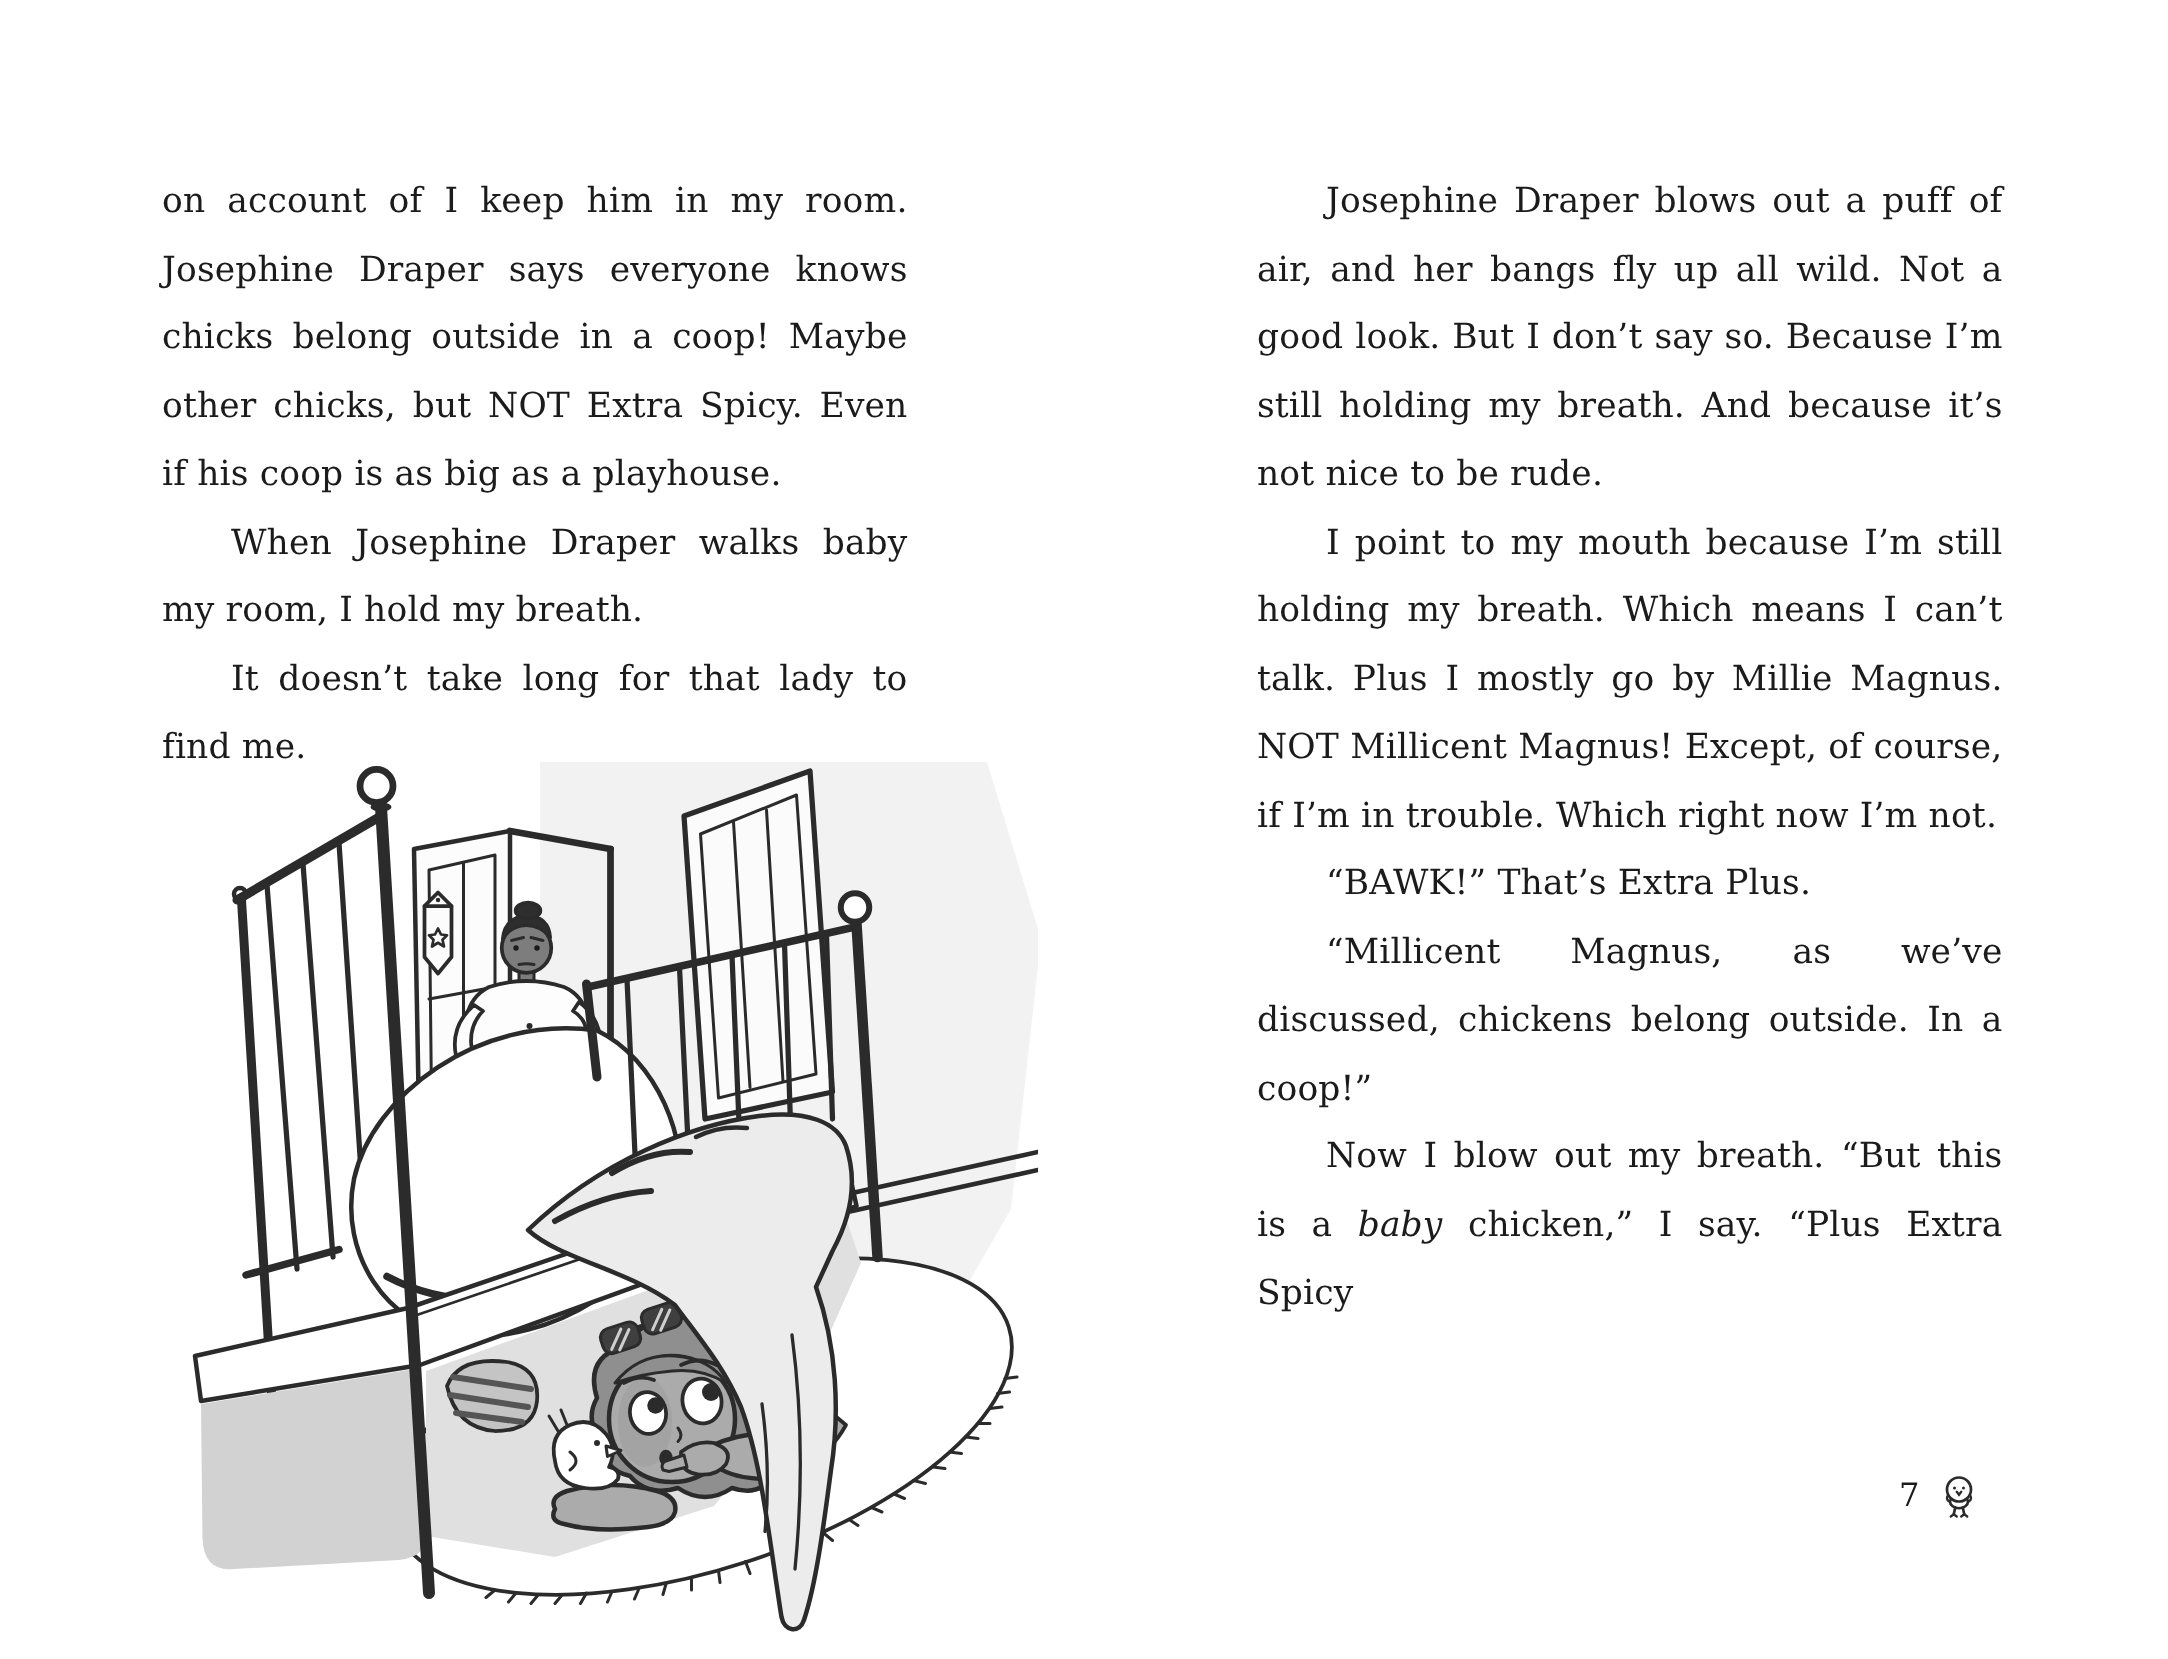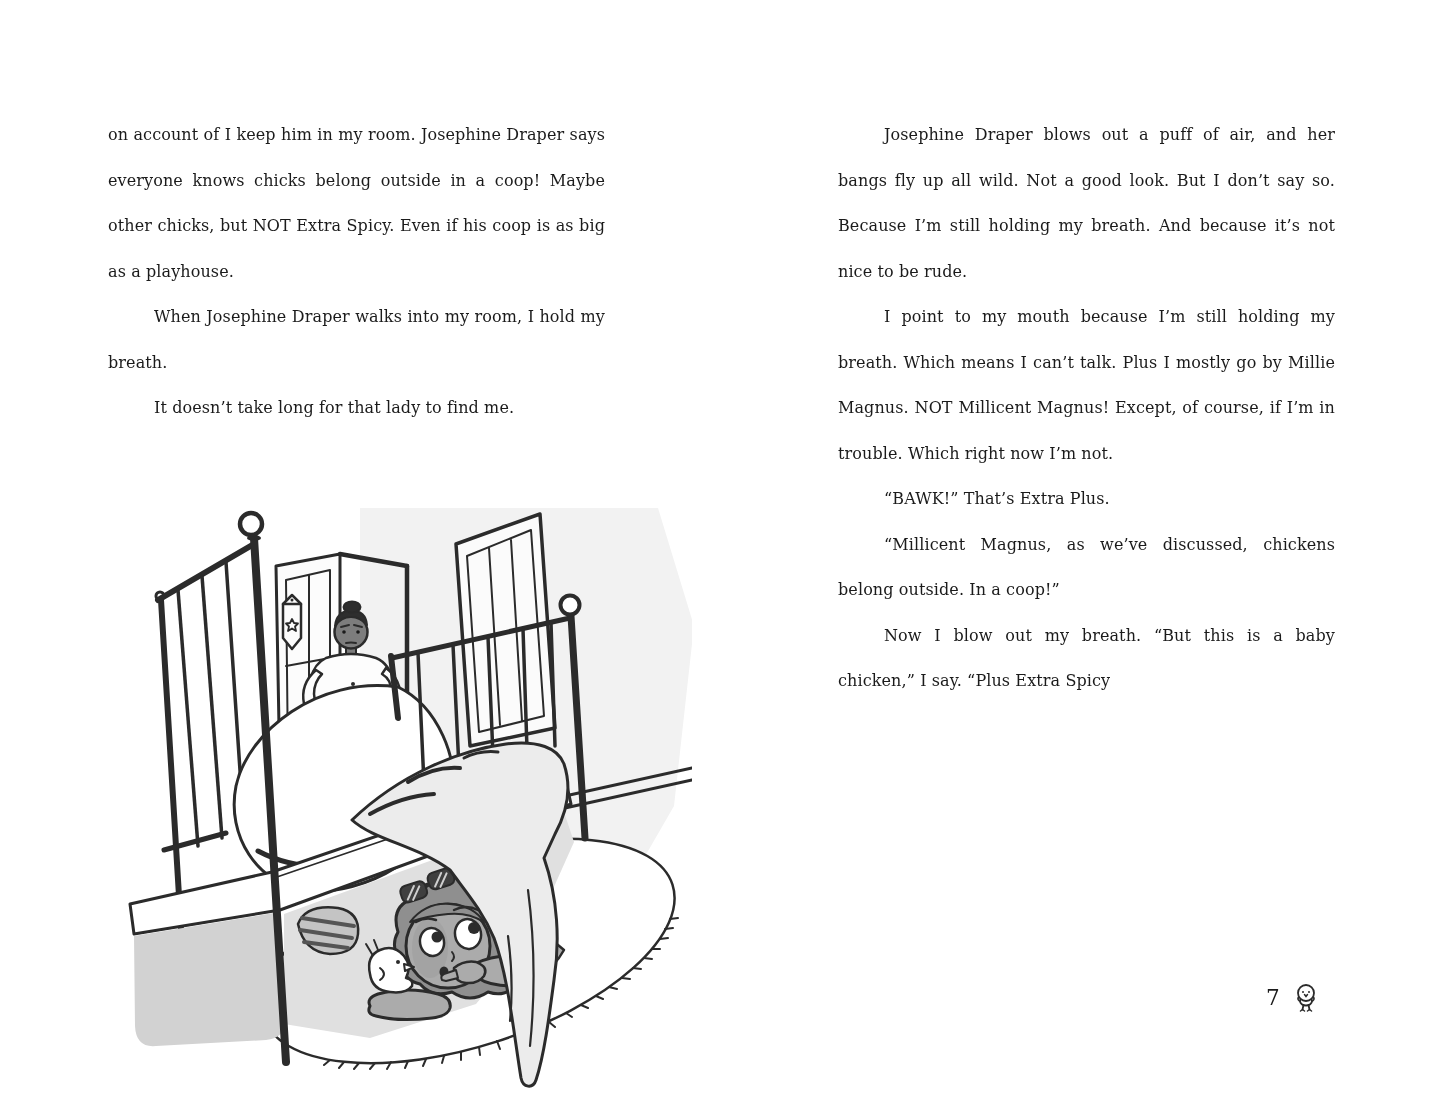--- a/index.html
+++ b/index.html
@@ -3,40 +3,40 @@
 <meta charset="utf-8">
 <style>
   html,body{margin:0;padding:0;}
   body{
     width:1445px;height:1106px;background:#ffffff;position:relative;overflow:hidden;
     font-family:"DejaVu Serif","Liberation Serif",serif;
   }
   .spread{position:absolute;inset:0;}
   .text-col{
     position:absolute;top:112px;width:497px;
-    font-size:16px;line-height:45.5px;color:#1b1b1b;
+    font-size:23px;line-height:45.5px;color:#1b1b1b;
     text-align:justify;letter-spacing:0.1px;
   }
   #left-col{left:108px;}
   #right-col{left:838px;}
   .para{margin:0;padding:0;}
   .para.indent{text-indent:46px;}
-  .em{margin-top:48px;}
+  .em{font-style:italic;margin-top:48px;}
   .illustration{position:absolute;left:108px;top:506px;width:584px;height:584px;}
   .footer{position:absolute;left:1266px;top:982px;display:flex;align-items:center;gap:13px;}
   .page-num{font-size:21.5px;color:#1b1b1b;}
 </style>
 </head>
 <body>
 
 <div class="spread">
 
   <div class="text-col" id="left-col">
       <p class="para"><span>on account of I keep him in my room. Josephine Draper says everyone knows chicks belong outside in a coop! Maybe other chicks, but NOT Extra Spicy. Even if his coop is as big as a playhouse.</span></p>
-      <p class="para indent"><span>When Josephine Draper walks into my room, I hold my breath.</span></p>
+      <p class="para indent"><span>When Josephine Draper walks baby my room, I hold my breath.</span></p>
       <p class="para indent"><span>It doesn’t take long for that lady to find me.</span></p>
     </div>
 
   <svg class="illustration" viewBox="0 0 584 584" role="img" aria-label="Black-and-white drawing: Millie hides under her metal-frame bed with Extra Spicy the chick beside her cheek, finger to her chin, while Josephine Draper stands stern with hands on hips in the bedroom doorway; a blanket drapes off the bed onto a round fringed rug and a star pennant hangs on the wall.">
     <g stroke-linecap="round" stroke-linejoin="round" fill="none" stroke="#2b2b2b">
 
       <path d="M252,2 L550,2 L586,120 L566,300 L468,470 L344,362 L252,302 Z" fill="#f2f2f2" stroke="none"></path>
 
       <g stroke-width="3">
         <path d="M448,292 L584,262"></path>

